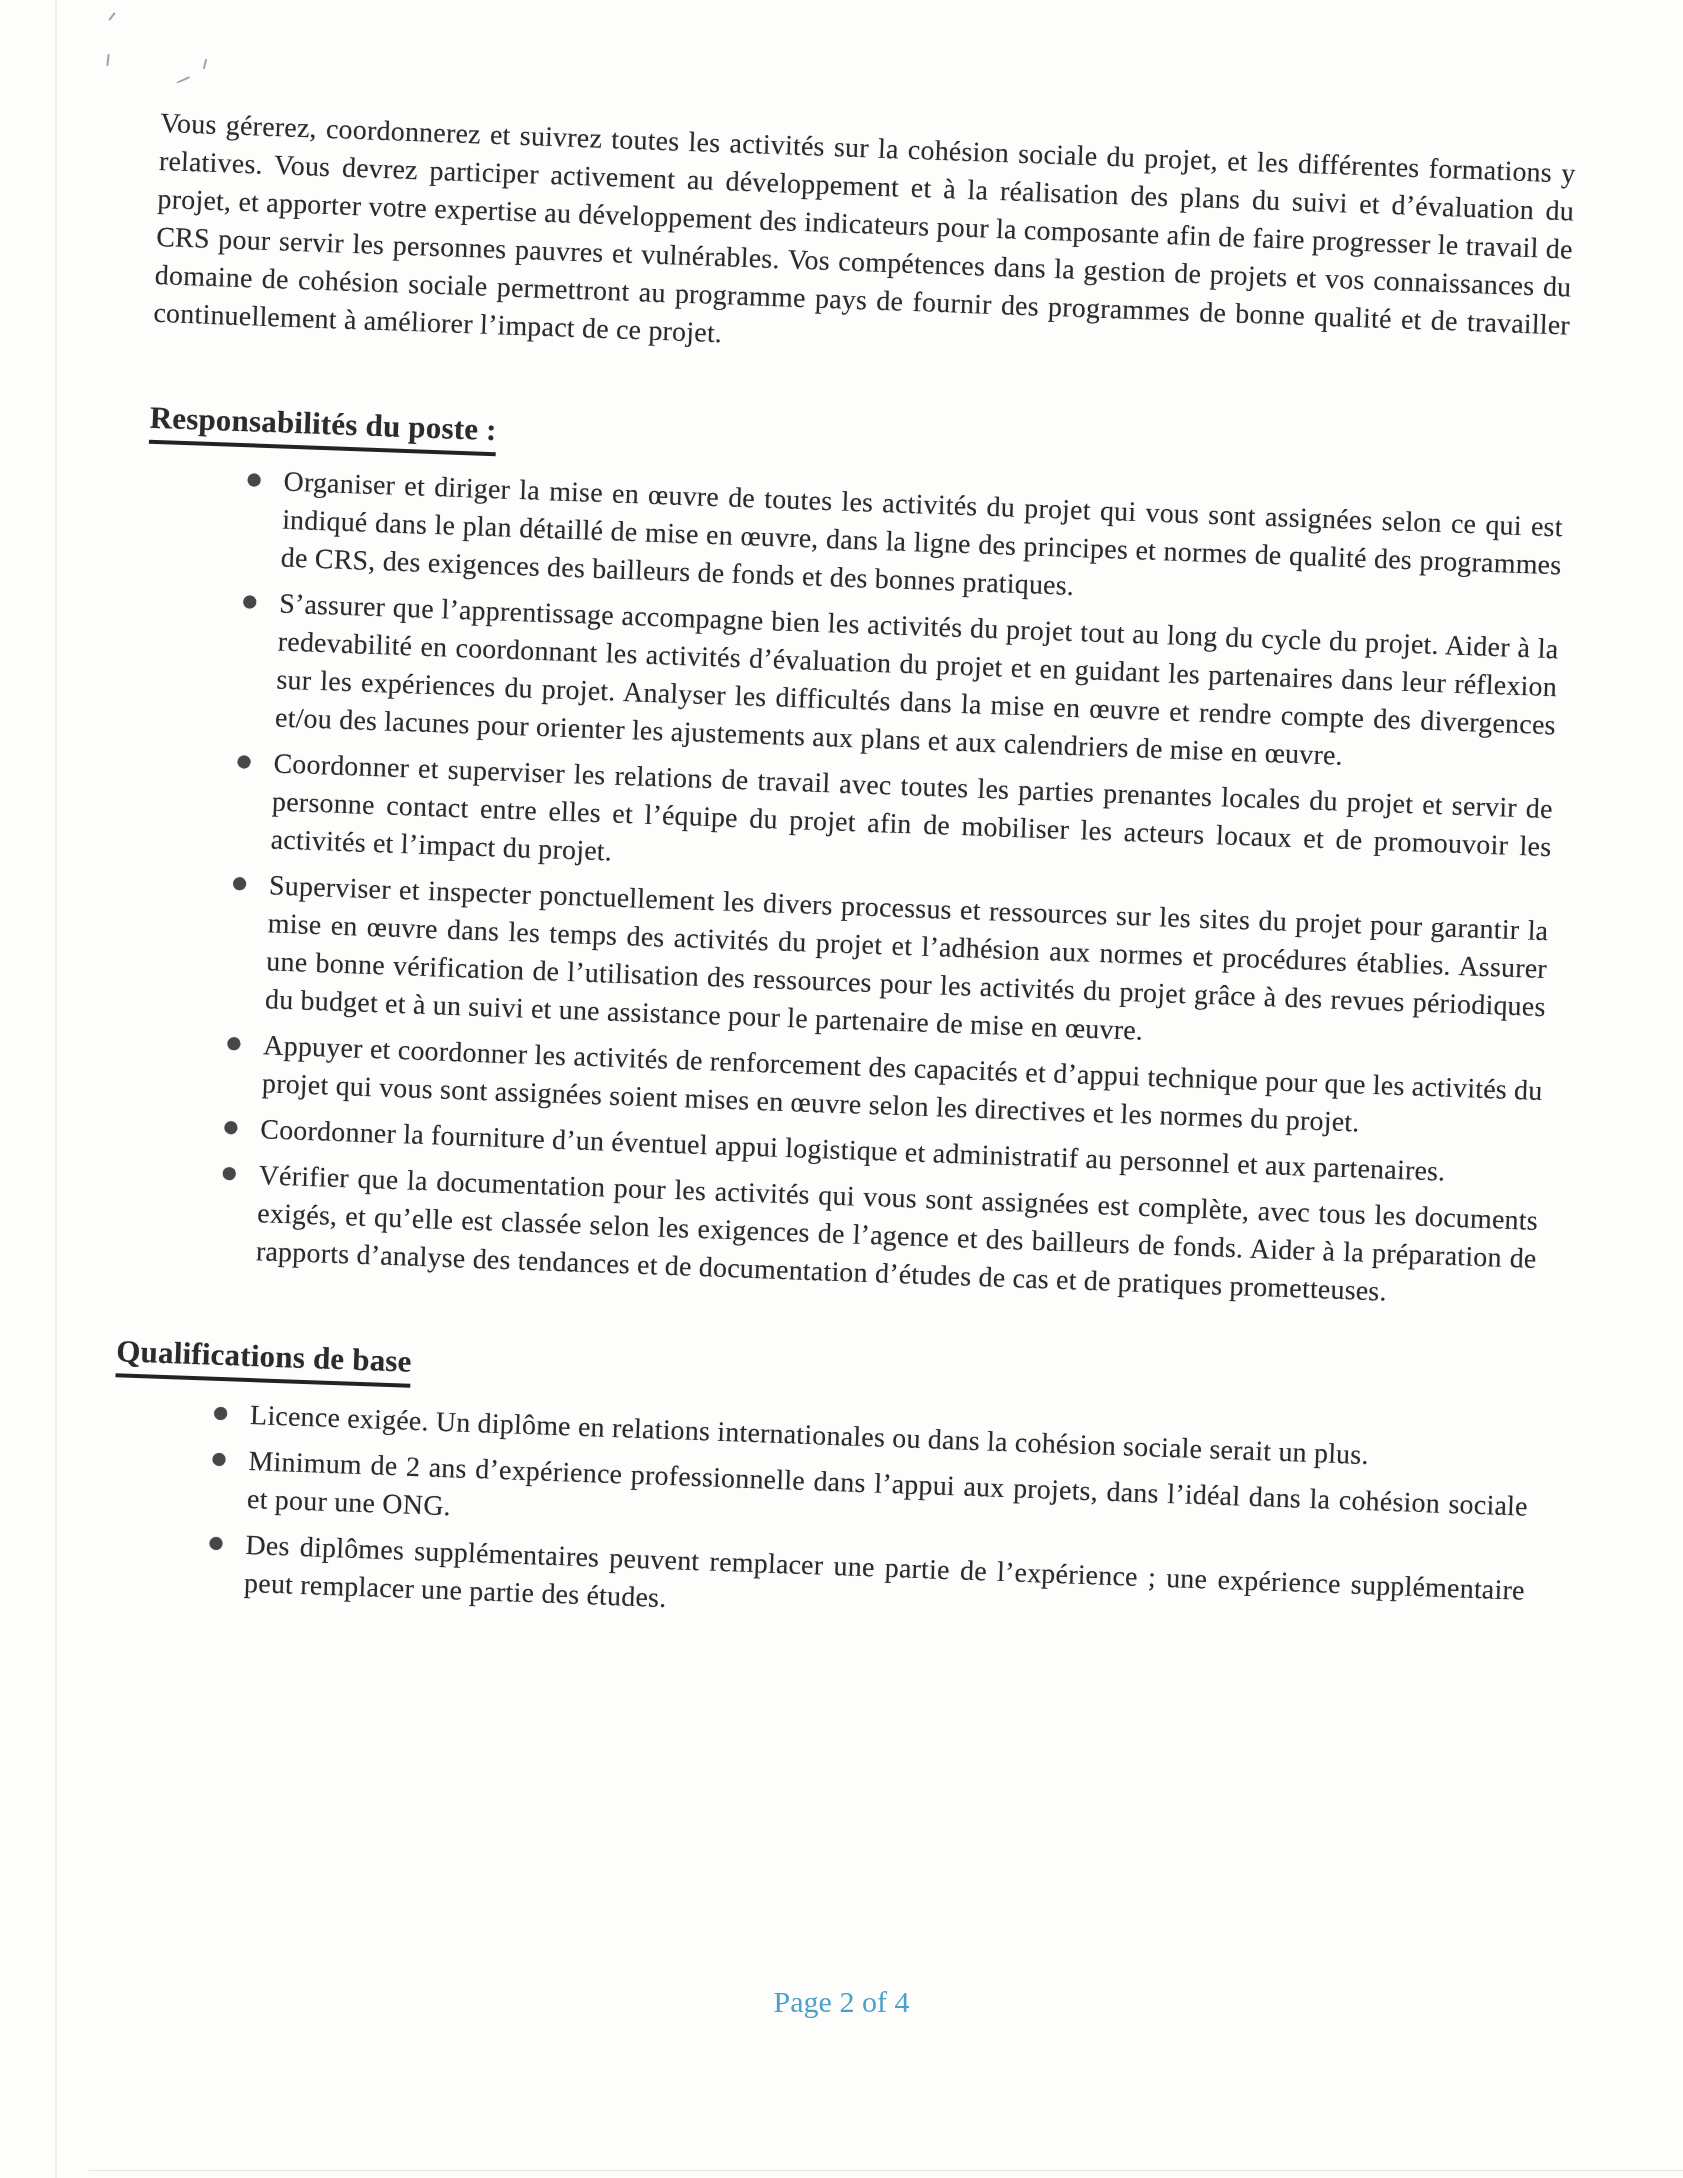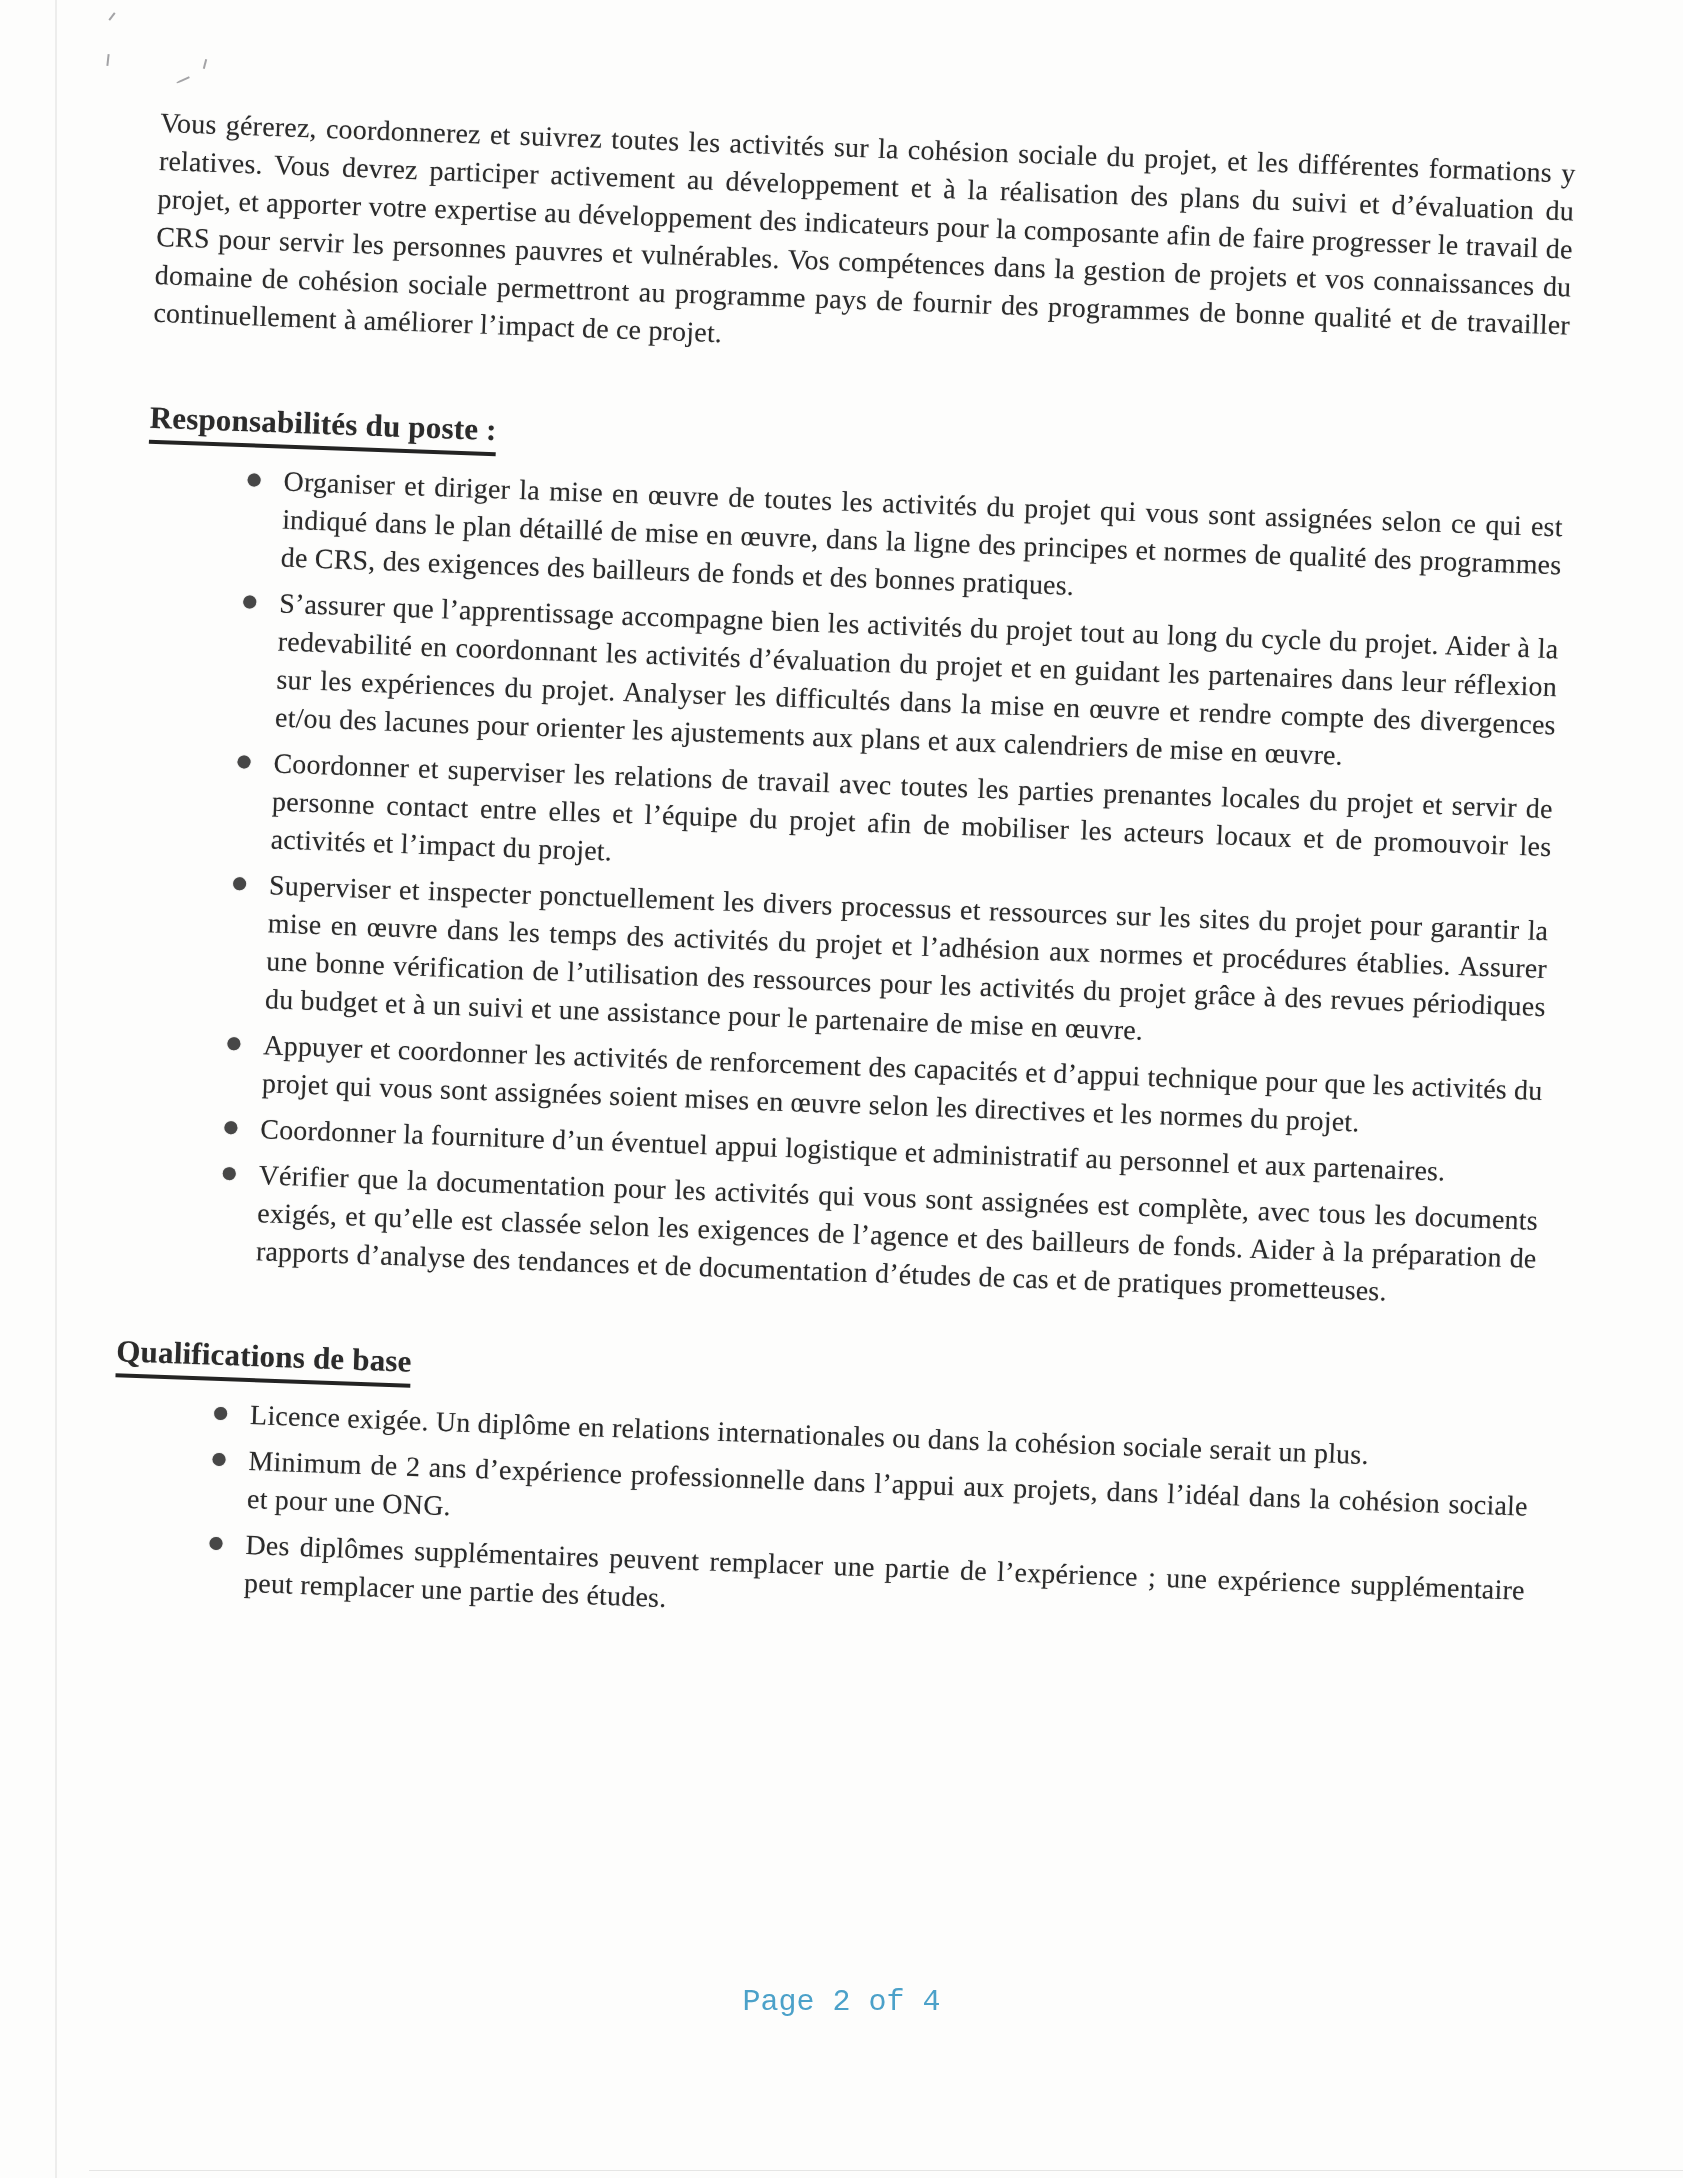--- a/index.html
+++ b/index.html
@@ -89,21 +89,21 @@
     border-radius: 50%;
     background: #474747;
     box-shadow: 0 0 1px rgba(0,0,0,0.5);
   }
   .footer {
     position: absolute;
     left: 0;
     top: 1985px;
     width: 1683px;
     text-align: center;
-    font-family: Liberation Mono, monospace;
+    font-family: Liberation Serif, serif;
     font-size: 30px;
     color: #4ba1c9;
   }
 </style>
 </head>
 <body>
 
 <div class="page">
 
   <div class="edge-line"></div>

